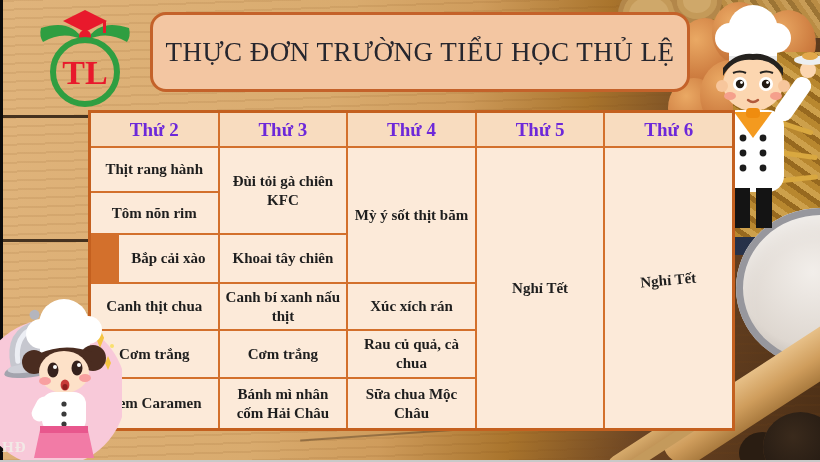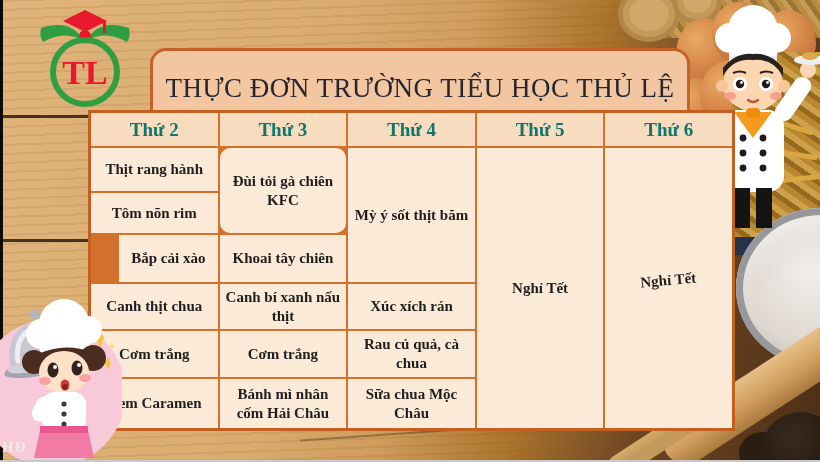--- a/index.html
+++ b/index.html
@@ -47,33 +47,33 @@
     background:#c49a5c;transform:rotate(-33deg);z-index:1;}
   .pinecone{position:absolute;right:-18px;bottom:-20px;width:75px;height:70px;border-radius:50%;
     background:radial-gradient(circle at 40% 35%,#3a2a1c,#241a12 70%);
     box-shadow:-38px 6px 0 -14px #2a1d12;z-index:1;}
   .left-black{position:absolute;left:0;top:0;width:3px;height:462px;background:#0b0b0b;z-index:2;}
   .bottom-line{position:absolute;left:0;bottom:0;width:820px;height:2px;background:#c9c9c9;z-index:6;}
 
   
   .title-box{position:absolute;left:150px;top:12px;width:540px;height:80px;
     background:#f3c6a2;border:3px solid #c4622a;border-radius:16px;z-index:3;
-    box-sizing:border-box;display:flex;flex-direction:column;align-items:center;justify-content:center;margin-top:36px;}
+    box-sizing:border-box;display:flex;flex-direction:column;align-items:center;justify-content:center;}
   .title{font-size:27px;color:#26262e;letter-spacing:.5px;white-space:nowrap;}
   .date{font-size:17px;color:#e60000;font-weight:bold;font-style:italic;margin-top:3px;white-space:pre-wrap;}
 
   
   .menu{position:absolute;left:88px;top:110px;width:647px;height:321px;z-index:3;
     box-sizing:border-box;border:3px solid #c4601f;background:#d3702c;
     display:grid;grid-template-columns:repeat(5,1fr);
     grid-template-rows:33px 43px 40px 47px 45px 46px 49px;gap:2px;}
   .cell{background:#fcead9;display:flex;align-items:center;justify-content:center;
     text-align:center;font-weight:bold;font-size:15px;color:#1e1e1e;
     padding:2px 5px;line-height:1.25;box-sizing:border-box;}
-  .hcell{background:#f8dcbf;font-size:19px;color:#0f766e;}
+  .hcell{background:#f8dcbf;font-size:19px;color:#6d28d9;}
   .tilt{transform:rotate(-5deg) translateY(-8px);}
 
   
   .logo{position:absolute;left:33px;top:8px;width:104px;height:104px;z-index:3;}
   .chef-boy{position:absolute;left:688px;top:4px;width:132px;height:228px;z-index:2;}
   .chef-girl{position:absolute;left:0px;top:298px;width:122px;height:164px;z-index:4;}
   .watermark{position:absolute;left:2px;bottom:6px;z-index:5;color:#f2efe9;opacity:.85;
     font-weight:bold;font-size:15px;letter-spacing:1px;}
 </style>
 </head>
@@ -173,21 +173,21 @@
     <div class="cell hcell" style="grid-column:4;grid-row:1;">Thứ 5</div>
     <div class="cell hcell" style="grid-column:5;grid-row:1;">Thứ 6</div>
 
     <div class="cell" style="grid-column:1;grid-row:3;">Tôm nõn rim</div>
     <div class="cell" style="grid-column:1;grid-row:2;">Thịt rang hành</div>
     <div class="cell" style="grid-column:1;grid-row:4;margin-left:28px;">Bắp cải xào</div>
     <div class="cell" style="grid-column:1;grid-row:5;">Canh thịt chua</div>
     <div class="cell" style="grid-column:1;grid-row:6;">Cơm trắng</div>
     <div class="cell" style="grid-column:1;grid-row:7;">Kem Caramen</div>
 
-    <div class="cell" style="grid-column:2;grid-row:2/4;border-radius:10px;">Đùi tỏi gà chiên KFC</div>
+    <div class="cell" style="grid-column:2;grid-row:2/4;">Đùi tỏi gà chiên KFC</div>
     <div class="cell" style="grid-column:2;grid-row:4;">Khoai tây chiên</div>
     <div class="cell" style="grid-column:2;grid-row:5;">Canh bí xanh nấu thịt</div>
     <div class="cell" style="grid-column:2;grid-row:6;">Cơm trắng</div>
     <div class="cell" style="grid-column:2;grid-row:7;">Bánh mì nhân cốm Hải Châu</div>
 
     <div class="cell" style="grid-column:3;grid-row:2/5;">Mỳ ý sốt thịt băm</div>
     <div class="cell" style="grid-column:3;grid-row:6;">Rau củ quả, cà chua</div>
     <div class="cell" style="grid-column:3;grid-row:5;">Xúc xích rán</div>
     <div class="cell" style="grid-column:3;grid-row:7;">Sữa chua Mộc Châu</div>
 

